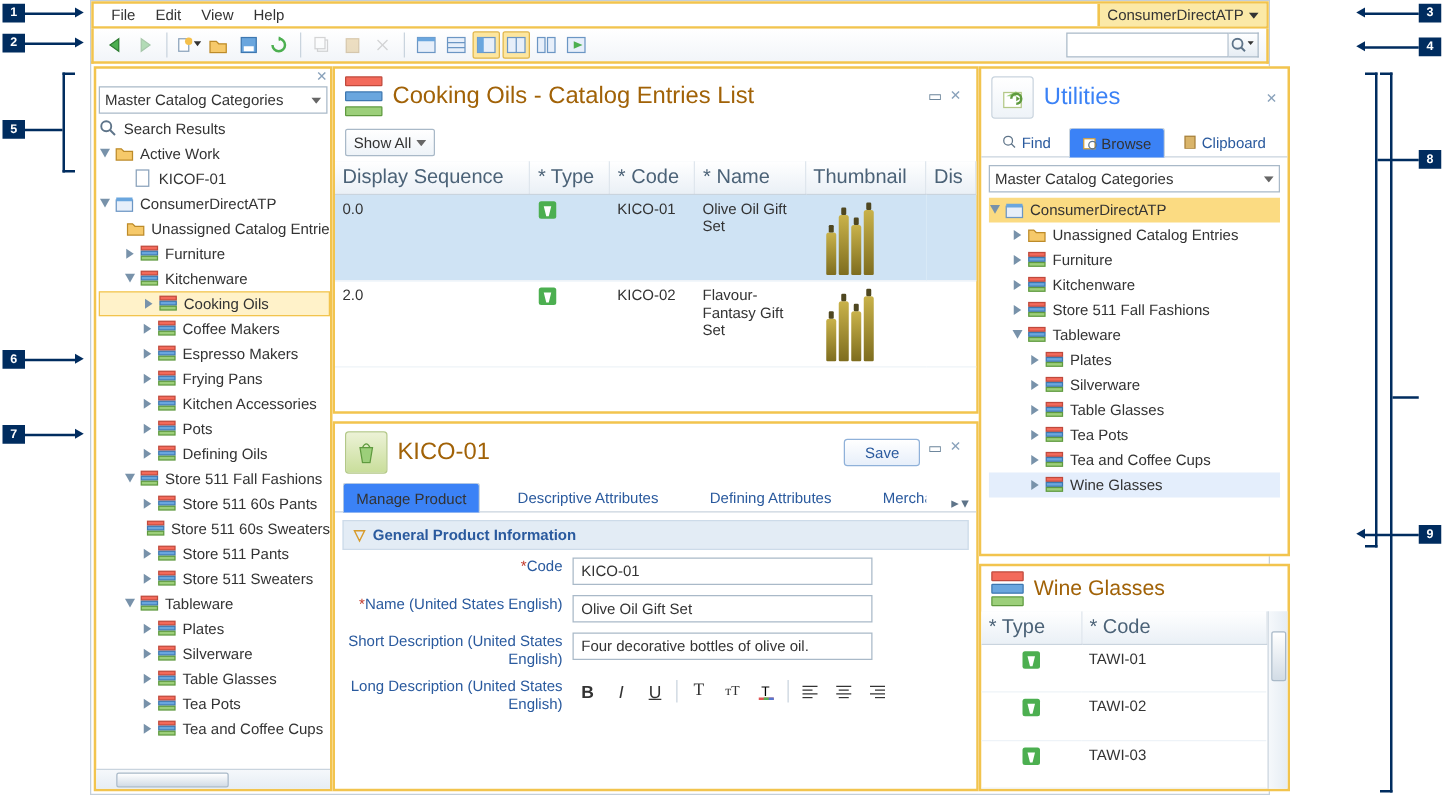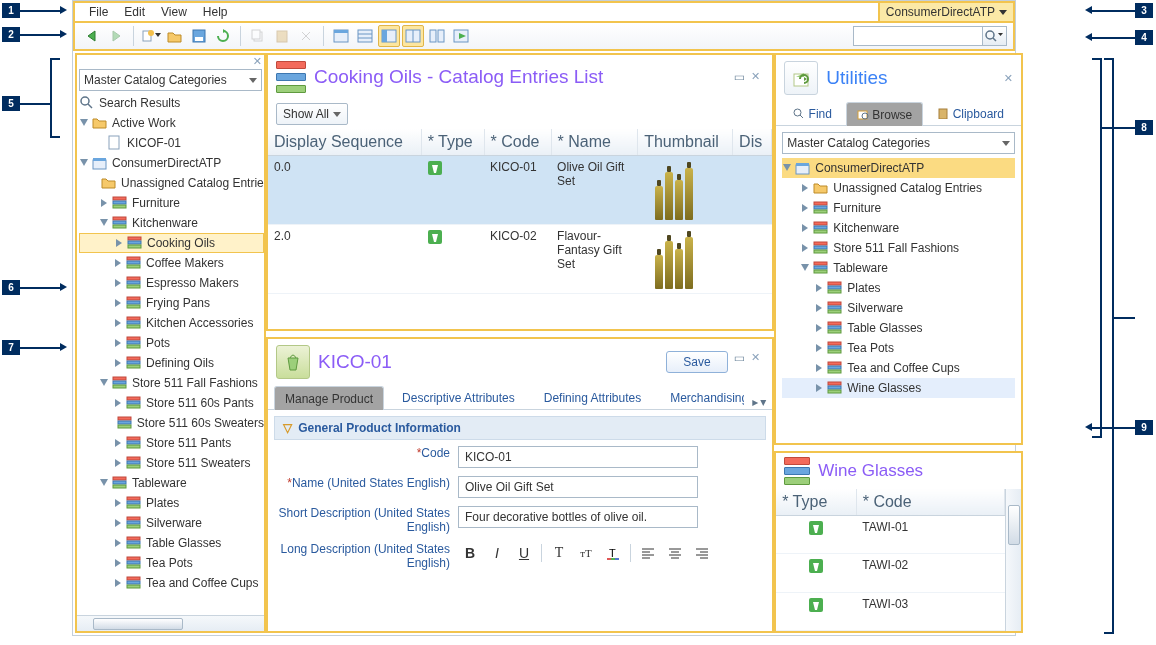--- a/index.html
+++ b/index.html
@@ -47,44 +47,44 @@
   .hscroll .thumb { position:absolute; left:16px; top:2px; width:90px; height:12px; background:linear-gradient(#fff,#d2dce6); border:1px solid #a9b9c8; border-radius:2px; }
 
   .vsash { width:6px; background:transparent; }
 
   
   .middle { width:517px; margin:2px 0; display:flex; flex-direction:column; }
   .panel { border:2px solid #f2c44e; background:#fff; display:flex; flex-direction:column; }
   .panel + .panel { margin-top:6px; }
   .panel-hdr { display:flex; align-items:center; padding:6px 8px; position:relative; }
   .panel-hdr .ctrls { margin-left:auto; color:#6e879d; font-size:12px; display:flex; gap:6px; padding-right:4px; }
-  .panel-hdr h2 { color:#8b5cf6; font-weight:normal; font-size:19px; margin-left:8px; }
+  .panel-hdr h2 { color:#a16207; font-weight:normal; font-size:19px; margin-left:8px; }
   .three-bars { width:30px; height:32px; display:flex; flex-direction:column; justify-content:space-between; }
   .bar { height:8px; border-radius:1px; }
   .bar.r { background:#f36a5b; border:1px solid #c0493c; }
   .bar.b { background:#6aa6de; border:1px solid #3d77b0; }
   .bar.g { background:#9ccf7a; border:1px solid #5f9a3f; }
   .show-all-row { padding:4px 8px; }
   .show-all { display:inline-flex; align-items:center; height:22px; border:1px solid #a9b9c8; background:linear-gradient(#fff,#eef3f8); padding:0 6px; border-radius:2px; gap:4px; }
 
   table.grid { width:100%; border-collapse:collapse; }
   table.grid th { text-align:left; font-weight:normal; color:#4b6277; padding:4px 6px; background:linear-gradient(#fff,#eaf0f6); border-bottom:1px solid #c9d4de; border-right:1px solid #dfe6ed; font-size:16px; }
   table.grid td { padding:4px 6px; vertical-align:top; border-bottom:1px solid #eef3f8; font-size:12px; color:#333; }
   table.grid tr.selrow td { background:#cfe3f4; }
   .thumb-img { width:60px; height:60px; display:flex; align-items:flex-end; justify-content:center; gap:2px; }
   .bottle { width:8px; background:linear-gradient(#c9b24a,#7e6d1f); border-radius:2px 2px 1px 1px; position:relative; }
   .bottle::before { content:""; position:absolute; top:-6px; left:2px; width:4px; height:6px; background:#4f4720; border-radius:1px; }
 
   
   .detail-hdr-icon { width:34px; height:34px; background:linear-gradient(#ecf2d6,#c9de9b); border:1px solid #b3c887; border-radius:3px; display:flex; align-items:center; justify-content:center; }
   .save-btn { height:22px; padding:0 16px; background:linear-gradient(#fff,#e7effa); border:1px solid #8fb1d9; border-radius:3px; color:#2a5a9e; font-size:12px; }
 
-  .tabs { display:flex; align-items:flex-end; border-bottom:1px solid #c9d4de; padding:0 6px; gap:7px; position:relative; }
+  .tabs { display:flex; align-items:flex-end; border-bottom:1px solid #c9d4de; padding:0 6px; gap:19px; position:relative; }
   .tab { padding:5px 10px 4px; color:#2a5a9e; font-size:12px; border:1px solid transparent; border-bottom:none; border-radius:3px 3px 0 0; white-space:nowrap; cursor:default; }
-  .tab.active { background:#a3a3a3; border-color:#c9d4de; color:#333; position:relative; top:1px; }
+  .tab.active { background:#3b82f6; border-color:#c9d4de; color:#333; position:relative; top:1px; }
   .tabs .tabs-scroll { margin-left:auto; color:#5e7489; display:flex; gap:2px; align-items:center; }
 
   .section-hdr { background:#e3ecf5; color:#2a5a9e; font-weight:bold; padding:4px 8px; margin:6px; border:1px solid #cddbe9; display:flex; align-items:center; gap:6px; }
   .section-hdr .tri { color:#d79b2c; }
 
   .form { padding:0 10px 6px; }
   .frow { display:flex; align-items:flex-start; margin-bottom:8px; }
   .flabel { width:180px; text-align:right; color:#2a5a9e; font-size:12px; padding-right:8px; }
   .flabel .req { color:#c0392b; }
   .finput { width:240px; height:22px; border:1px solid #a9b9c8; padding:0 6px; font-size:12px; color:#333; }

